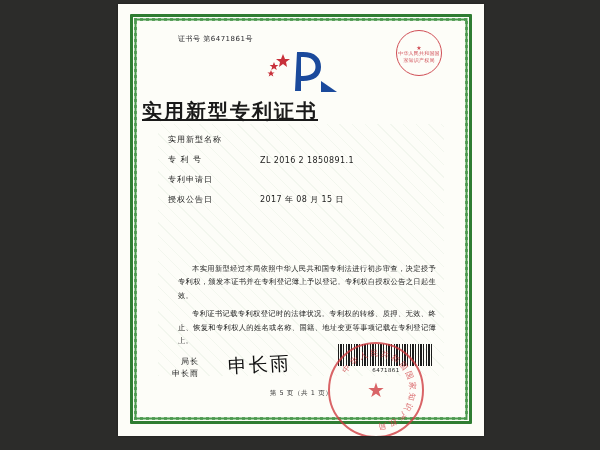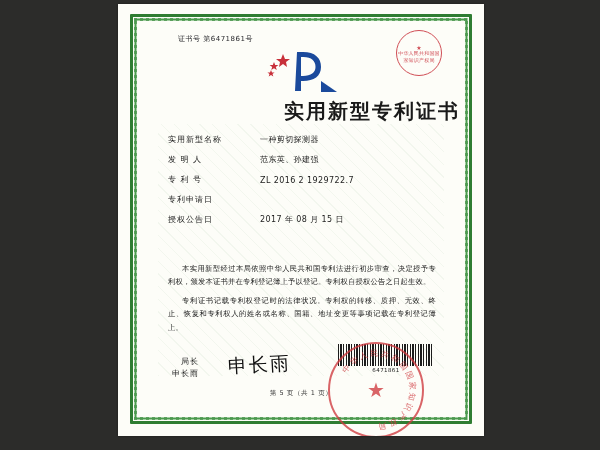--- a/index.html
+++ b/index.html
@@ -118,26 +118,27 @@
     top: 22px;
     transform: translateX(-50%);
     width: 120px;
     height: 46px;
   }
   .title {
     position: absolute;
     left: 0;
     right: 0;
     top: 72px;
-    text-align: right;
+    text-align: left;
     font-size: 20px;
     font-weight: bold;
     letter-spacing: 2px;
     color: #1a1a1a;
     font-family: "DejaVu Sans", "Liberation Sans", sans-serif;
+    text-decoration: underline;
   }
 
   .fields {
     position: absolute;
     left: 26px;
     right: 26px;
     top: 108px;
   }
   .field {
     display: flex;
@@ -158,21 +159,21 @@
     position: absolute;
     left: 26px;
     right: 24px;
     top: 236px;
     font-size: 7.3px;
     line-height: 1.85;
     color: #1c1c1c;
     text-align: justify;
     letter-spacing: 0.2px;
   }
-  .body-text p { margin: 0 0 5px 0; text-indent: 14px; }
+  .body-text p { margin: 0 0 5px 10px; text-indent: 14px; }
 
   
   .barcode {
     position: absolute;
     right: 26px;
     top: 318px;
     width: 96px;
     height: 22px;
     background:
       repeating-linear-gradient(90deg,
@@ -294,29 +295,24 @@
             <path d="M80 33 L96 44 L80 44 Z"></path>
           </g>
         </svg>
       </div>
 
       <div class="title">实用新型专利证书</div>
 
       <div class="fields">
         <div class="field">
           <span class="lbl">实用新型名称</span>
-          <span class="val">一种剪切探测器</span>
-        </div>
-        <div class="field">
-          <span class="lbl">发 明 人</span>
-          <span class="val">范东英、孙建强</span>
         </div>
         <div class="field">
           <span class="lbl">专 利 号</span>
-          <span class="val">ZL 2016 2 1929722.7</span>
+          <span class="val">ZL 2016 2 1850891.1</span>
         </div>
         <div class="field">
           <span class="lbl">专利申请日</span>
         </div>
         <div class="field">
           <span class="lbl">授权公告日</span>
           <span class="val">2017 年 08 月 15 日</span>
         </div>
       </div>
 

